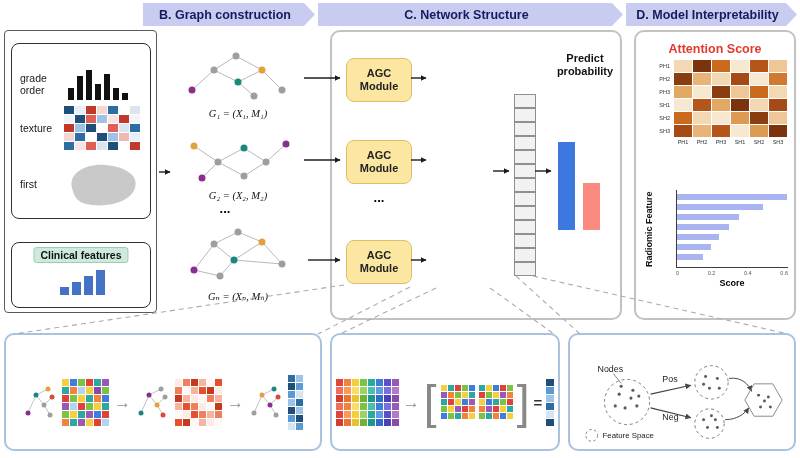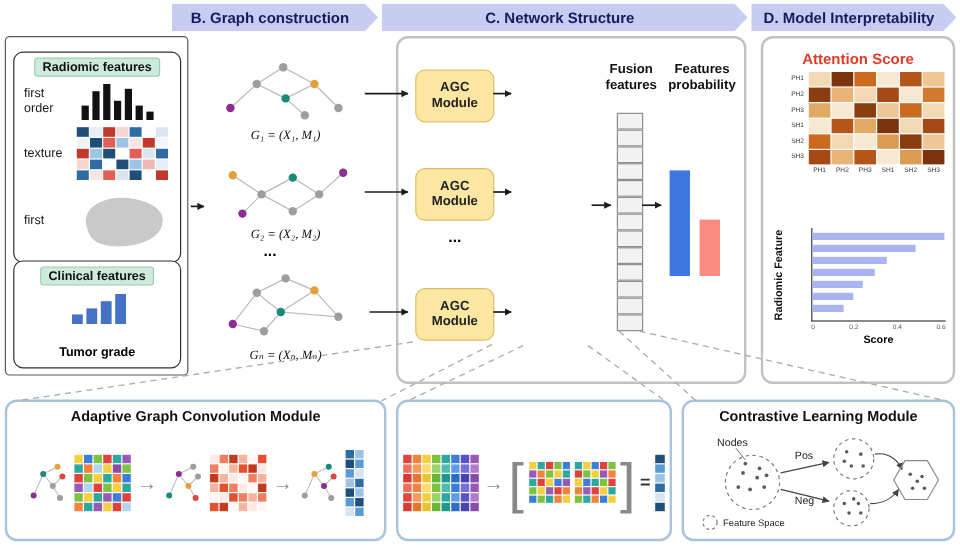--- a/index.html
+++ b/index.html
@@ -4,21 +4,21 @@
 <style>
   *{margin:0;padding:0;box-sizing:border-box}
   html,body{width:800px;height:458px;background:#fff;font-family:"Liberation Sans","DejaVu Sans",sans-serif;overflow:hidden}
   .stage{position:relative;width:800px;height:458px;background:#fff}
   .abs{position:absolute}
   .banner{position:absolute;top:3px;height:23px;background:#c7ccf0;color:#181a5e;font-weight:bold;font-size:12.5px;display:flex;align-items:center;justify-content:center;padding-right:8px;clip-path:polygon(0 0,calc(100% - 11px) 0,100% 50%,calc(100% - 11px) 100%,0 100%)}
   .panel{position:absolute;background:#fff}
   #panelA{left:4px;top:30px;width:153px;height:283px;border:1.5px solid #5a5a5a;border-radius:4px}
   .subbox{position:absolute;border:1.5px solid #2f2f2f;border-radius:8px;background:#fff}
   #radiomicBox{left:6px;top:12px;width:140px;height:176px}
-  #clinicalBox{left:6px;top:186px;width:140px;height:90px}
+  #clinicalBox{left:6px;top:211px;width:140px;height:66px}
   .pill{position:absolute;left:50%;transform:translateX(-50%);background:#cdeadd;border:1px solid #9ccdb4;border-radius:3px;font-size:10.5px;font-weight:bold;color:#111;padding:1px 6px;white-space:nowrap}
   .lbl{position:absolute;font-size:10.5px;color:#1a1a1a;line-height:1.15}
   .mathlbl{position:absolute;font-family:"Liberation Serif","DejaVu Serif",serif;font-style:italic;font-size:10.5px;color:#111;text-align:center}
   #panelC{left:330px;top:30px;width:292px;height:290px;border:2px solid #c2c2c2;border-radius:10px}
   #panelD{left:634px;top:30px;width:162px;height:290px;border:2px solid #c2c2c2;border-radius:10px}
   .agc{position:absolute;left:14px;width:66px;height:44px;background:#fbe7a2;border:1px solid #ddc066;border-radius:8px;display:flex;align-items:center;justify-content:center;text-align:center;font-size:11px;font-weight:bold;color:#222;line-height:1.15}
   .mvf{position:absolute;left:100px;top:26px;width:62px;height:230px;background:#dcead3;border:1px solid #b8cfa8;border-radius:8px;display:flex;align-items:center;justify-content:center;text-align:center;font-size:11px;font-weight:bold;color:#222;line-height:1.15}
   .smallhead{position:absolute;text-align:center;font-size:11px;font-weight:600;color:#111;line-height:1.15}
   .ticks-col{display:flex;flex-direction:column;gap:1px;align-items:flex-end;font-size:5.5px;color:#333}
   .ticks-col span{height:12px;line-height:12px}
@@ -40,22 +40,21 @@
 <body>
 
 <div class="stage">
 
   <div class="banner" style="left:143px;width:172px">B. Graph construction</div>
   <div class="banner" style="left:318px;width:305px">C. Network Structure</div>
   <div class="banner" style="left:626px;width:171px">D. Model Interpretability</div>
 
   <div id="panelA" class="panel">
     <div class="subbox" id="radiomicBox">
-      <div class="pill" style="top:4px">Radiomic features</div>
-      <div class="lbl" style="left:8px;top:28px;width:34px">first order</div>
+      <div class="lbl" style="left:8px;top:28px;width:34px">grade order</div>
       <div class="abs" style="left: 56px; top: 24px; height: 32px; display: flex; align-items: flex-end; gap: 3px;">
           <div style="width: 6px; height: 12px; background: rgb(17, 17, 17);"></div>
           <div style="width: 6px; height: 24px; background: rgb(17, 17, 17);"></div>
           <div style="width: 6px; height: 30px; background: rgb(17, 17, 17);"></div>
           <div style="width: 6px; height: 16px; background: rgb(17, 17, 17);"></div>
           <div style="width: 6px; height: 26px; background: rgb(17, 17, 17);"></div>
           <div style="width: 6px; height: 12px; background: rgb(17, 17, 17);"></div>
           <div style="width: 6px; height: 7px; background: rgb(17, 17, 17);"></div>
         </div>
       <div class="lbl" style="left:8px;top:78px">texture</div>
@@ -102,21 +101,20 @@
       </svg>
     </div>
     <div class="subbox" id="clinicalBox">
       <div class="pill" style="top:4px">Clinical features</div>
       <div class="abs" style="left: 48px; top: 24px; height: 28px; display: flex; align-items: flex-end; gap: 3px;">
           <div style="width: 9px; height: 8px; background: rgb(68, 114, 196);"></div>
           <div style="width: 9px; height: 13px; background: rgb(68, 114, 196);"></div>
           <div style="width: 9px; height: 19px; background: rgb(68, 114, 196);"></div>
           <div style="width: 9px; height: 25px; background: rgb(68, 114, 196);"></div>
         </div>
-      <div class="abs" style="left:0;right:0;bottom:6px;text-align:center;font-weight:bold;font-size:10.5px">Tumor grade</div>
     </div>
   </div>
 
   <svg class="abs" style="left:178px;top:46px" width="124" height="60" viewBox="0 0 124 60">
     <g stroke="#b9b9b9" stroke-width="1">
       <line x1="14" y1="44" x2="36" y2="24"></line>
         <line x1="36" y1="24" x2="58" y2="10"></line>
         <line x1="36" y1="24" x2="60" y2="36"></line>
       <line x1="58" y1="10" x2="84" y2="24"></line>
         <line x1="60" y1="36" x2="84" y2="24"></line>
@@ -187,37 +185,36 @@
     <div class="agc" style="top:26px">
         <span style="display:inline-block;width:44px">AGC Module</span>
       </div>
     <div class="agc" style="top:108px">
         <span style="display:inline-block;width:44px">AGC Module</span>
       </div>
     <div class="abs" style="left:30px;top:158px;width:34px;text-align:center;font-weight:bold;font-size:13px">...</div>
     <div class="agc" style="top:208px">
         <span style="display:inline-block;width:44px">AGC Module</span>
       </div>
-    <div class="smallhead" style="left:164px;top:20px;width:60px">Fusion features</div>
     <div class="abs" style="left: 182px; top: 62px; display: grid; grid-template-columns: repeat(1, 22px); grid-auto-rows: 14px; gap: 0px;">
         <div style="background: rgb(242, 242, 242); border: 1px solid rgb(143, 143, 143);"></div>
         <div style="background: rgb(242, 242, 242); border: 1px solid rgb(143, 143, 143);"></div>
         <div style="background: rgb(242, 242, 242); border: 1px solid rgb(143, 143, 143);"></div>
         <div style="background: rgb(242, 242, 242); border: 1px solid rgb(143, 143, 143);"></div>
         <div style="background: rgb(242, 242, 242); border: 1px solid rgb(143, 143, 143);"></div>
         <div style="background: rgb(242, 242, 242); border: 1px solid rgb(143, 143, 143);"></div>
         <div style="background: rgb(242, 242, 242); border: 1px solid rgb(143, 143, 143);"></div>
         <div style="background: rgb(242, 242, 242); border: 1px solid rgb(143, 143, 143);"></div>
         <div style="background: rgb(242, 242, 242); border: 1px solid rgb(143, 143, 143);"></div>
         <div style="background: rgb(242, 242, 242); border: 1px solid rgb(143, 143, 143);"></div>
         <div style="background: rgb(242, 242, 242); border: 1px solid rgb(143, 143, 143);"></div>
         <div style="background: rgb(242, 242, 242); border: 1px solid rgb(143, 143, 143);"></div>
         <div style="background: rgb(242, 242, 242); border: 1px solid rgb(143, 143, 143);"></div>
       </div>
-    <div class="smallhead" style="left:218px;top:20px;width:70px">Features probability</div>
+    <div class="smallhead" style="left:218px;top:20px;width:70px">Predict probability</div>
     <div class="abs" style="left: 226px; top: 110px; height: 88px; display: flex; align-items: flex-end; gap: 8px;">
         <div style="width: 17px; height: 88px; background: rgb(60, 120, 224);"></div>
         <div style="width: 17px; height: 47px; background: rgb(251, 138, 128);"></div>
       </div>
   </div>
 
   <div id="panelD" class="panel">
     <div class="abs" style="left: 0px; right: 0px; top: 10px; text-align: center; font-weight: bold; font-size: 12.5px; color: rgb(223, 60, 44);">Attention Score</div>
     <div class="abs ticks-col" style="left:8px;top:28px;width:26px">
         <span>PH1</span>
@@ -288,21 +285,20 @@
     <div class="abs ticks-x" style="left:40px;top:238px;width:112px">
         <span>0</span>
         <span>0.2</span>
         <span>0.4</span>
         <span>0.6</span>
       </div>
     <div class="abs" style="left:40px;top:246px;width:112px;text-align:center;font-weight:bold;font-size:9px">Score</div>
   </div>
 
   <div class="bottombox" style="left:4px;width:318px">
-    <div class="btitle">Adaptive Graph Convolution Module</div>
     <div class="brow">
       <svg width="34" height="38" viewBox="0 0 34 38">
         <g stroke="#bcbcbc" stroke-width="0.9">
             <line x1="5" y1="30" x2="13" y2="12"></line>
             <line x1="13" y1="12" x2="25" y2="6"></line>
             <line x1="13" y1="12" x2="21" y2="22"></line>
             <line x1="21" y1="22" x2="29" y2="14"></line>
             <line x1="21" y1="22" x2="27" y2="32"></line>
           </g>
         <circle cx="5" cy="30" r="2.5" fill="#8a2f8f"></circle>
@@ -554,21 +550,20 @@
           <div style="background: rgb(91, 155, 213);"></div>
           <div style="background: rgb(157, 195, 230);"></div>
           <div style="background: rgb(46, 109, 164);"></div>
           <div style="background: rgb(214, 228, 242);"></div>
           <div style="background: rgb(31, 78, 121);"></div>
         </div>
     </div>
   </div>
 
   <div class="bottombox" style="left:568px;width:228px">
-    <div class="btitle">Contrastive Learning Module</div>
     <div class="brow">
       <svg width="216" height="88" viewBox="0 0 216 88">
         <defs>
           <marker id="ah3" markerWidth="8" markerHeight="8" refX="5.5" refY="3" orient="auto" markerUnits="userSpaceOnUse">
               <path d="M0,0 L6,3 L0,6 Z" fill="#444"></path>
             </marker>
         </defs>
         <text x="22" y="13" font-size="9" fill="#222">Nodes</text>
         <line x1="38" y1="15" x2="46" y2="25" stroke="#666" stroke-width="0.8"></line>
         <circle cx="52" cy="44" r="23" fill="none" stroke="#7a7a7a" stroke-width="1" stroke-dasharray="3 3"></circle>

